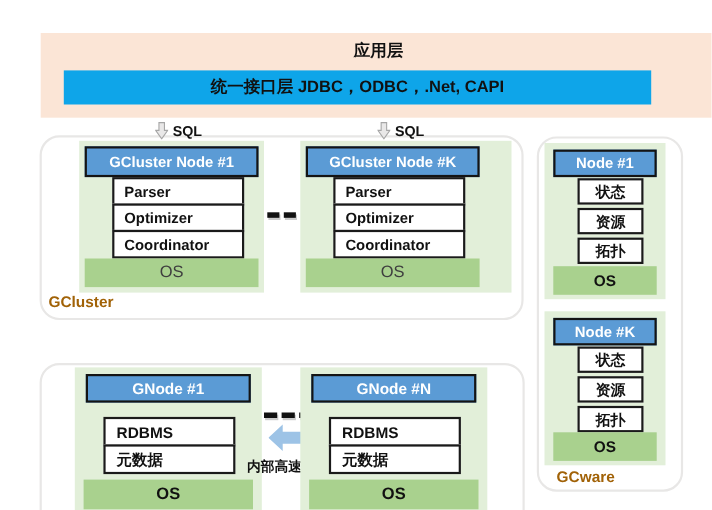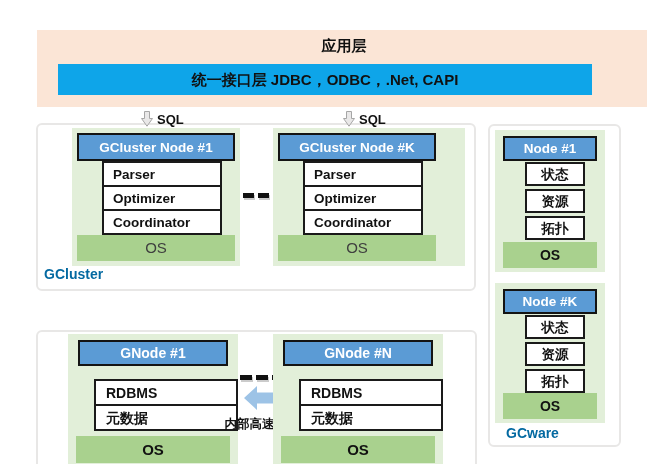--- a/index.html
+++ b/index.html
@@ -11,42 +11,42 @@
   .banner-title{position:absolute;left:0;top:7px;width:100%;text-align:center;
     font-size:15px;font-weight:bold;color:#111;}
   .interface-bar{position:absolute;left:21px;top:34px;width:534px;height:31px;background:#0ea5e9;
     text-align:center;line-height:31px;font-size:15px;font-weight:bold;color:#111;}
 
   
   .sql-tag{position:absolute;display:flex;align-items:flex-end;gap:4px;z-index:5;}
   .sql-tag .lbl{font-size:13px;font-weight:bold;color:#111;line-height:14px;}
 
   
-  .group{position:absolute;background:#ffffff;border:2px solid #E8E7E6;border-radius:6px;}
-  .group-label{position:absolute;font-size:14px;font-weight:bold;color:#0369a1;}
+  .group{position:absolute;background:#ffffff;border:2px solid #E8E7E6;border-radius:18px;}
+  .group-label{position:absolute;font-size:14px;font-weight:bold;color:#a16207;}
 
   
   .lg-node{position:absolute;background:#E2EFD9;}
   .node-header{position:absolute;background:#5B9BD5;border:2px solid #141414;box-sizing:border-box;
     color:#fff;font-weight:bold;text-align:center;}
   .comp-box{background:#ffffff;border:2px solid #1A1A1A;box-sizing:border-box;
     font-weight:bold;color:#111;}
   .os-bar{position:absolute;background:#A9D18E;text-align:center;color:#111;}
 
   
   .gc-header{left:5px;top:5px;width:158px;height:28px;font-size:13.5px;line-height:25px;}
   .gc-stack{position:absolute;left:30px;top:33px;width:120px;}
   .gc-stack .comp-box{height:26px;line-height:23px;font-size:13.5px;padding-left:9px;margin-top:-2px;}
   .gc-stack .comp-box:first-child{margin-top:0;}
   .gc-os{left:5px;top:107px;width:158px;height:26px;line-height:26px;font-size:15px;
     font-weight:normal;color:#3f3f3f;}
 
   
   .gn-header{left:10px;top:6px;width:150px;height:26px;font-size:14px;line-height:23px;}
-  .gn-stack{position:absolute;left:26px;top:45px;width:144px;}
+  .gn-stack{position:absolute;left:26px;top:45px;width:120px;}
   .gn-stack .comp-box{height:27px;line-height:24px;font-size:14px;padding-left:10px;margin-top:-2px;}
   .gn-stack .comp-box:first-child{margin-top:0;}
   .gn-os{left:8px;top:102px;width:154px;height:27px;line-height:27px;font-size:15px;font-weight:bold;}
 
   
   .gw-header{left:8px;top:6px;width:94px;height:25px;font-size:13.5px;line-height:22px;}
   .gw-stack{position:absolute;left:30px;top:32px;width:60px;display:flex;flex-direction:column;gap:3px;}
   .gw-stack .comp-box{height:24px;line-height:21px;font-size:13.5px;text-align:center;}
   .gw-os{left:8px;width:94px;height:26px;line-height:26px;font-size:14px;font-weight:bold;}
 

